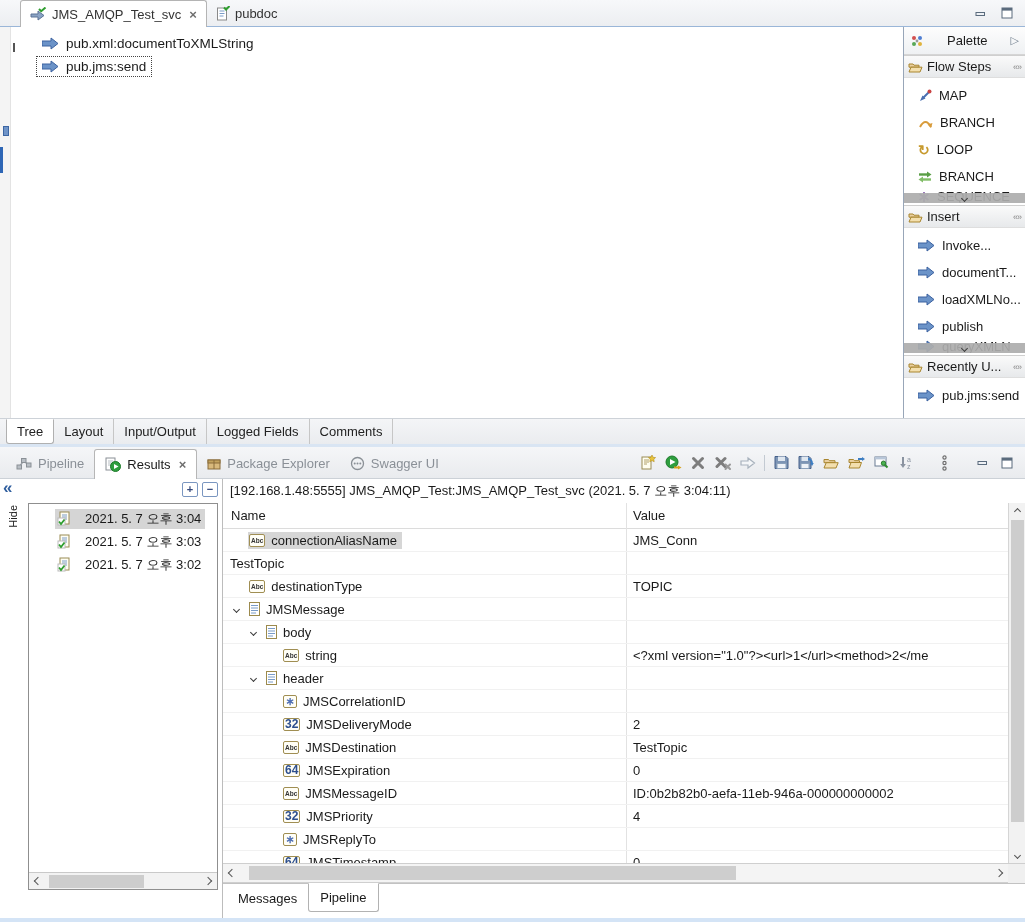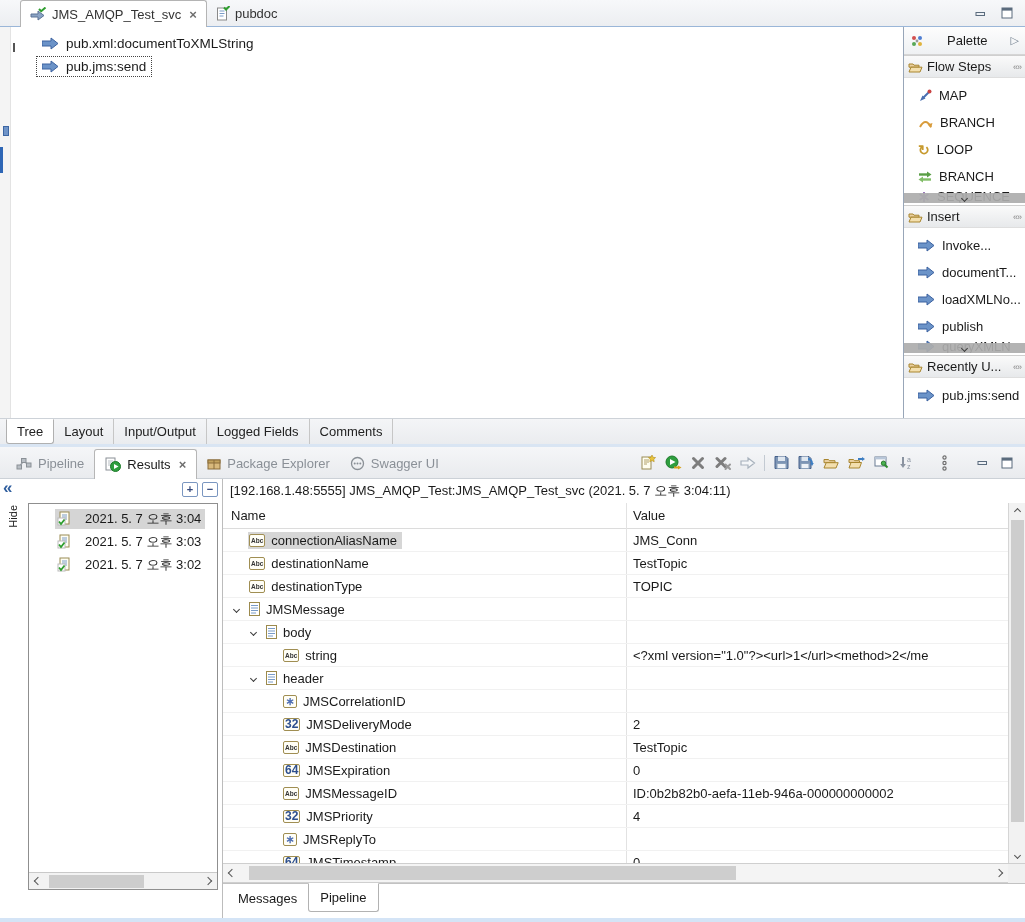--- a/index.html
+++ b/index.html
@@ -584,27 +584,20 @@
               <div class="cell-name" style="padding-left: 6px;">
                 <span class="slot"></span>
                 <span class="nwrap sel">
                   <span class="tbox wide">Abc</span>
                   <span class="lbl">connectionAliasName</span>
                 </span>
               </div>
               <div class="cell-value">JMS_Conn</div>
             </div>
             <div class="prow">
-              <div class="cell-name" style="padding-left: 6px;">
-                <span class="slot"></span>
-                <span class="nwrap">
-                  <span class="tbox wide">Abc</span>
-                  <span class="lbl">destinationName</span>
-                </span>
-              </div>
               <div class="cell-value">TestTopic</div>
             </div>
             <div class="prow">
               <div class="cell-name" style="padding-left: 6px;">
                 <span class="slot"></span>
                 <span class="nwrap">
                   <span class="tbox wide">Abc</span>
                   <span class="lbl">destinationType</span>
                 </span>
               </div>

